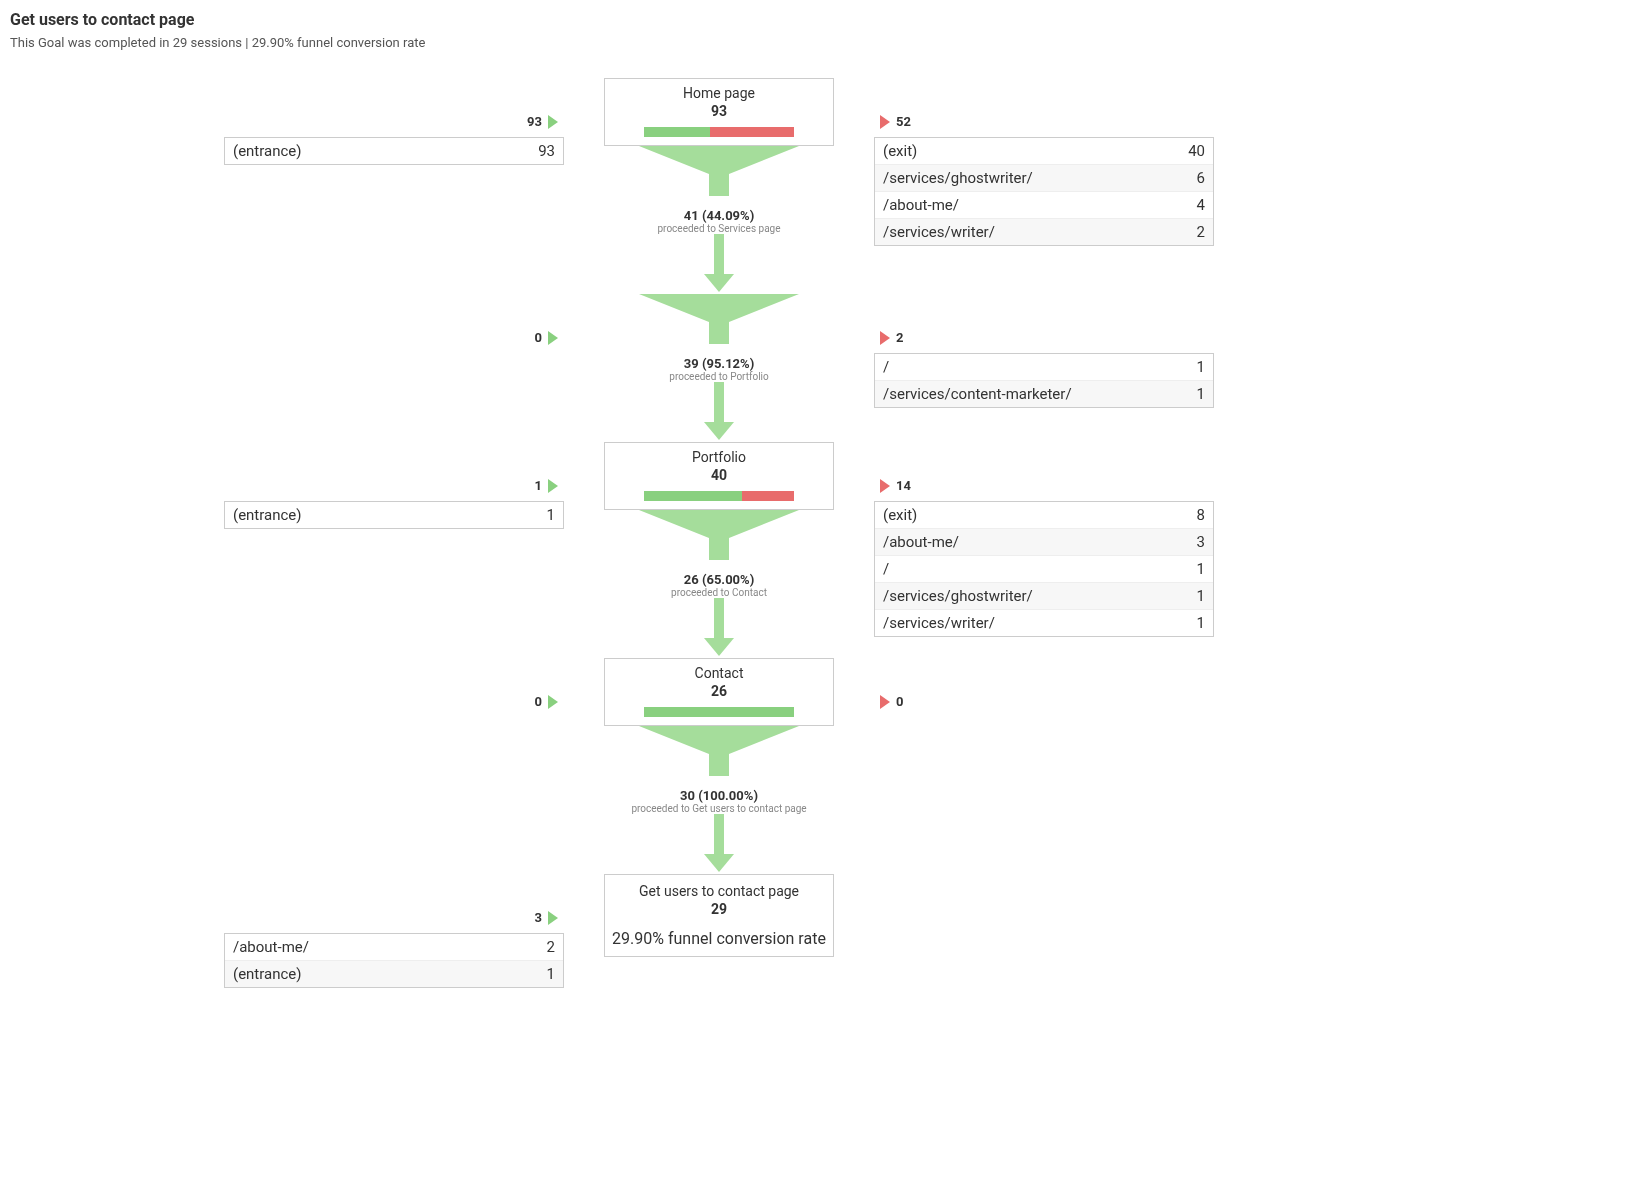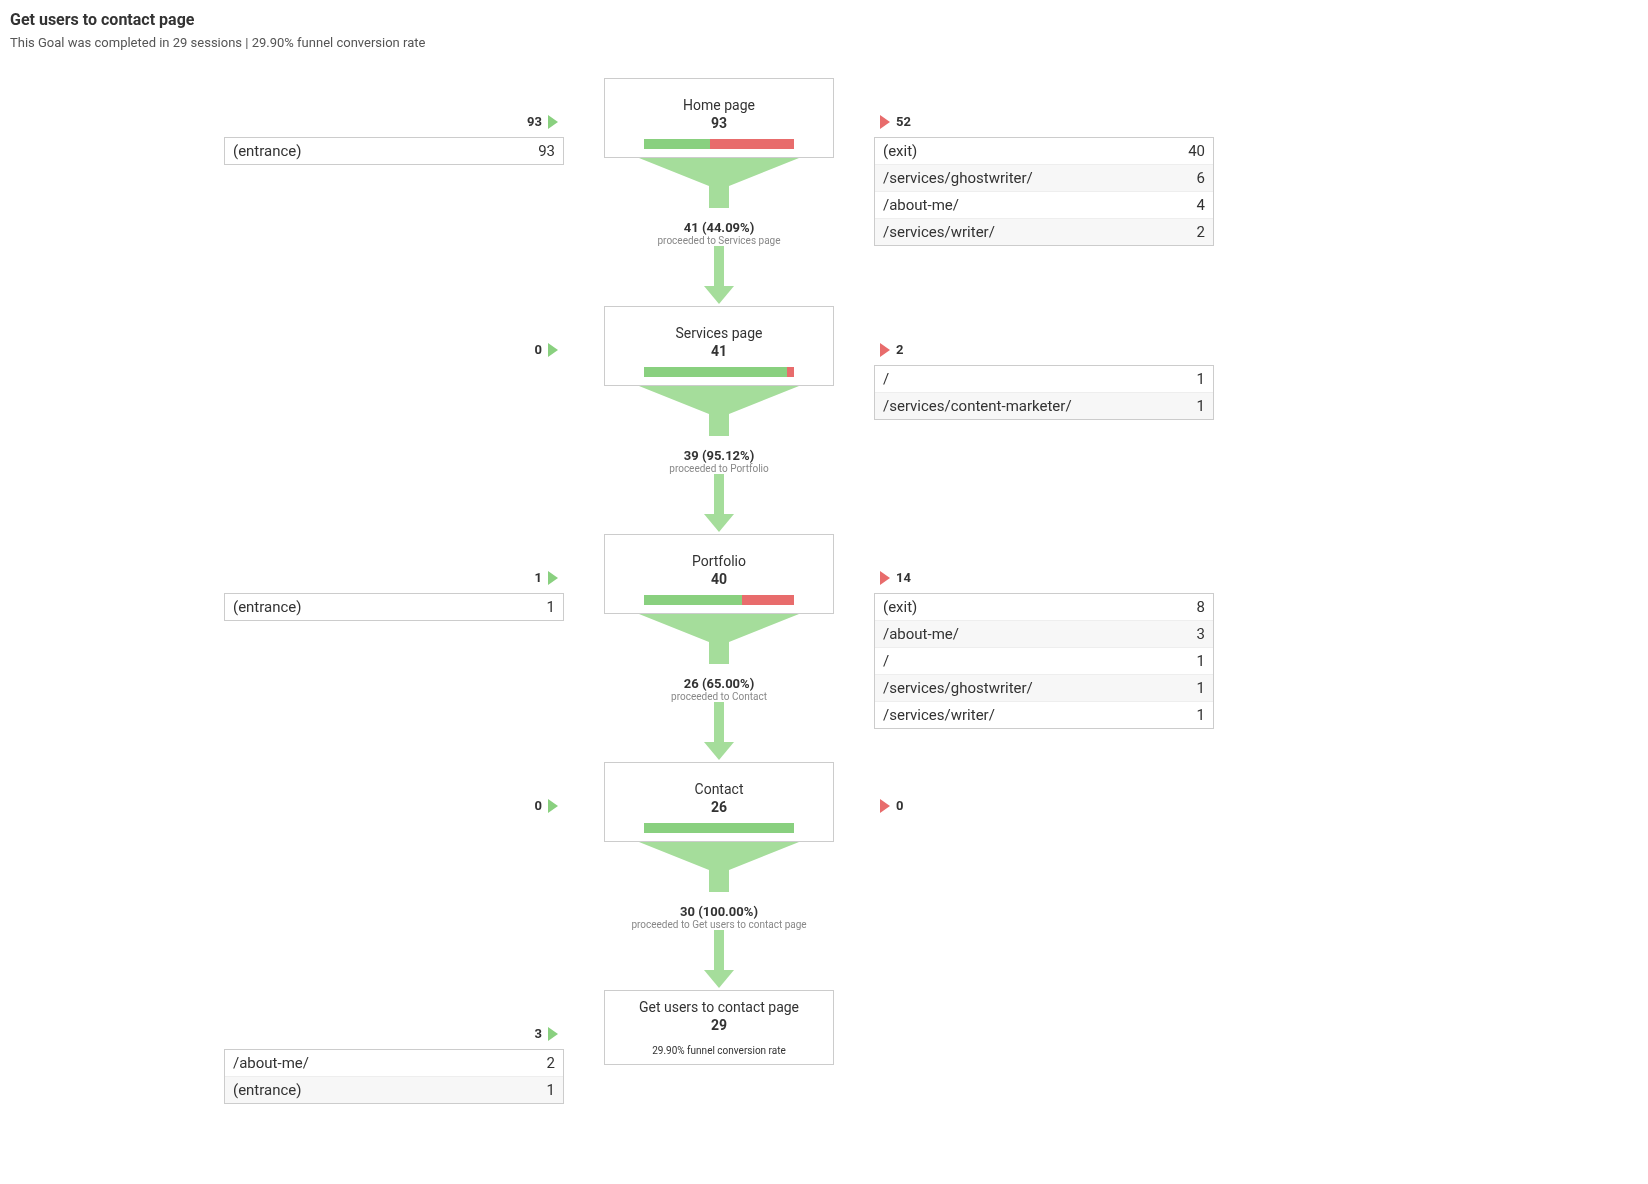--- a/index.html
+++ b/index.html
@@ -1,41 +1,41 @@
 <!DOCTYPE html>
 <html><head>
 <meta charset="utf-8">
 <style>
   * { box-sizing: border-box; margin: 0; padding: 0; }
   body { font-family: Roboto, Arial, sans-serif; font-size: 13px; color: #333; background: #fff; padding: 10px; }
   .title { font-size: 16px; font-weight: bold; margin-bottom: 6px; }
   .subtitle { font-size: 13px; color: #555; margin-bottom: 28px; }
   .funnel-container { position: relative; width: 1200px; margin: 0 auto; }
   .row { display: grid; grid-template-columns: 340px 40px 230px 40px 340px; align-items: start; margin-bottom: 0; }
-  .step-box { border: 1px solid #ccc; text-align: center; padding: 18px 0 0 0; position: relative; background: #fff; }
+  .step-box { border: 1px solid #ccc; text-align: center; padding: 6px 0 0 0; position: relative; background: #fff; }
   .step-name { font-size: 14px; }
   .step-count { font-size: 14px; font-weight: bold; margin-top: 2px; }
   .bar-wrap { height: 10px; width: 150px; margin: 8px auto 8px auto; background: #f5f5f5; position: relative; }
   .bar-green { position: absolute; left: 0; top: 0; height: 100%; background: #89d07f; }
   .bar-red { position: absolute; right: 0; top: 0; height: 100%; background: #e86c6c; }
   .arrow-in, .arrow-out { display: flex; align-items: center; gap: 6px; margin-top: 36px; font-weight: bold; font-size: 13px; }
   .arrow-in { justify-content: flex-end; padding-right: 6px; }
   .arrow-out { justify-content: flex-start; padding-left: 6px; text-align: right; }
   .tri-right-green { width: 0; height: 0; border-top: 7px solid transparent; border-bottom: 7px solid transparent; border-left: 10px solid #89d07f; }
   .tri-right-red { width: 0; height: 0; border-top: 7px solid transparent; border-bottom: 7px solid transparent; border-left: 10px solid #e86c6c; }
   .side-table { margin-top: 6px; border: 1px solid #ccc; width: 100%; }
   .side-table .trow { display: flex; justify-content: space-between; padding: 4px 8px; font-size: 15px; border-bottom: 1px solid #eee; align-items: center; }
   .side-table .trow:nth-child(even) { background: #f7f7f7; }
   .side-table .trow:last-child { border-bottom: none; }
   .funnel-svg { display: block; margin: 0 auto; }
   .proceed-text { text-align: center; margin-top: 12px; }
   .proceed-text .main { font-weight: bold; font-size: 13px; }
   .proceed-text .sub { color: #888; font-size: 10px; }
   .final-box { border: 1px solid #ccc; text-align: center; padding: 8px 0; }
-  .final-rate { font-size: 10px; margin-top: 12px; }
+  .final-rate { font-size: 16px; margin-top: 12px; }
   .left-col { text-align: right; }
   .left-col .side-wrap { margin-left: 0; }
   .right-col { text-align: left; }
   .side-wrap { margin-top: 8px; }
 </style>
 </head>
 <body>
 
 <div class="title">Get users to contact page</div>
 <div class="subtitle">This Goal was completed in 29 sessions | 29.90% funnel conversion rate</div>
@@ -110,28 +110,20 @@
     <div class="row">
       <div class="left-col">
         <div class="arrow-in">
           <span>0</span>
           <span class="tri-right-green"></span>
         </div>
         <div class="side-wrap"></div>
       </div>
       <div></div>
       <div>
-        <div class="step-box">
-          <div class="step-name">Services page</div>
-          <div class="step-count">41</div>
-          <div class="bar-wrap">
-            <div class="bar-green" style="width:95%"></div>
-            <div class="bar-red" style="width:5%"></div>
-          </div>
-        </div>
         <svg class="funnel-svg" width="180" height="50">
           <polygon points="10,0 170,0 100,28 80,28" fill="#a5dd9b"></polygon>
           <rect x="80" y="28" width="20" height="22" fill="#a5dd9b"></rect>
         </svg>
         <div class="proceed-text">
           <div class="main">39 (95.12%)</div>
           <div class="sub">proceeded to Portfolio</div>
         </div>
         <svg class="funnel-svg" width="40" height="60">
           <rect x="15" y="0" width="10" height="40" fill="#a5dd9b"></rect>

